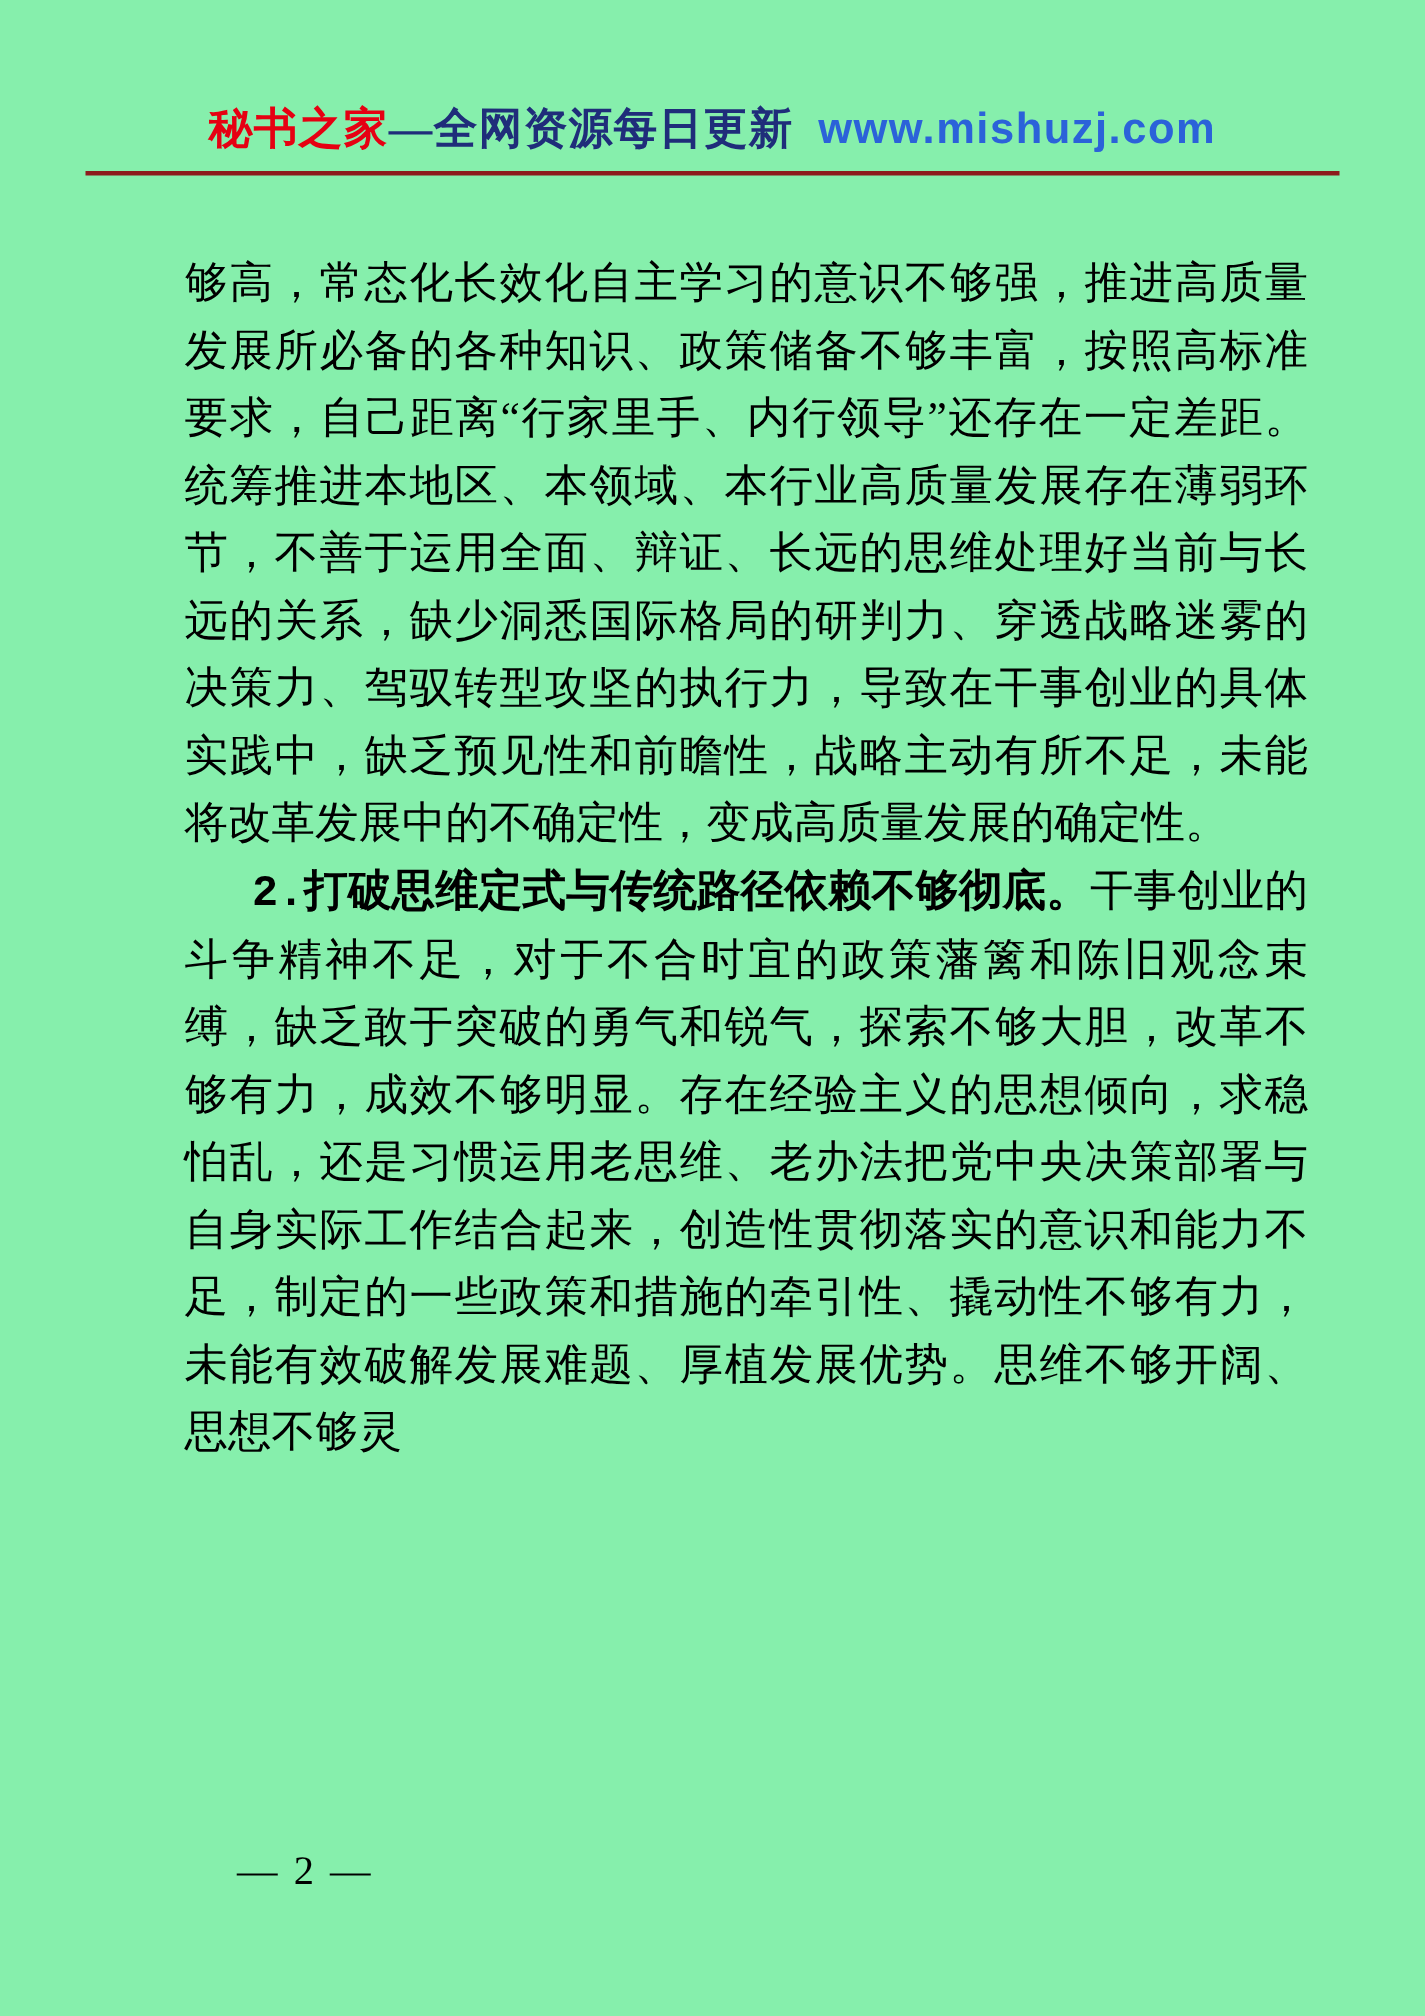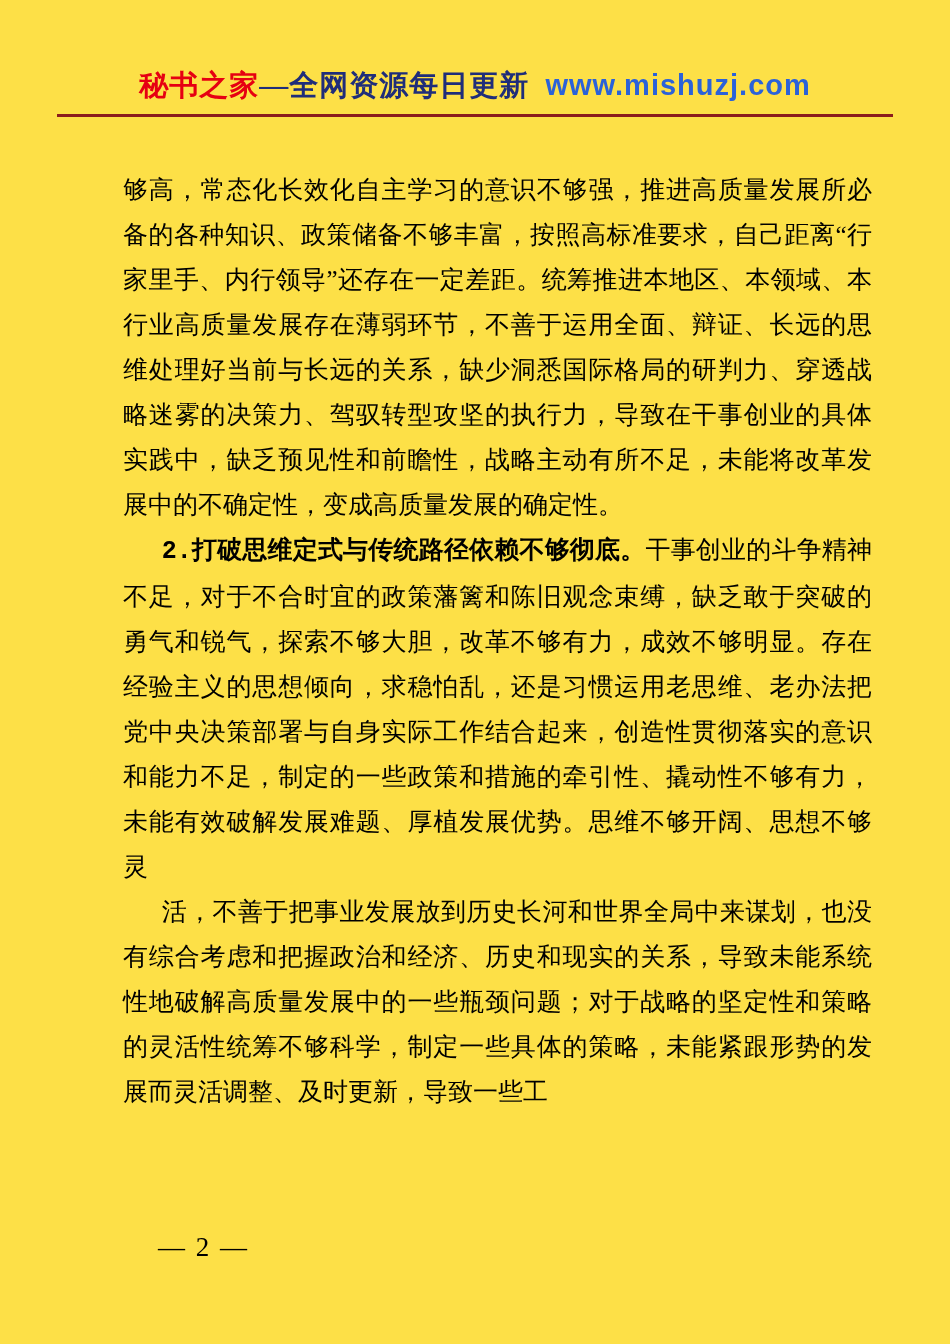--- a/index.html
+++ b/index.html
@@ -5,21 +5,21 @@
   html, body {
     margin: 0;
     padding: 0;
     background: #ffffff;
   }
   .page {
     position: relative;
     width: 950px;
     height: 1344px;
     margin: 0 auto;
-    background: #fde047;
+    background: #86efac;
     overflow: hidden;
     font-family: "Liberation Serif", "DejaVu Serif", serif;
     color: #000000;
   }
   
   .header {
     position: absolute;
     top: 66px;
     left: 0;
     width: 100%;
@@ -43,21 +43,21 @@
     width: 836px;
     height: 0;
     border-top: 3px solid #8c1c1c;
   }
   
   .doc-body {
     position: absolute;
     top: 167px;
     left: 123px;
     width: 749px;
-    font-size: 25px;
+    font-size: 29px;
     line-height: 45px;
     text-align: justify;
   }
   .para {
     margin: 0;
     padding: 0;
   }
   .para.indent { text-indent: 1.55em; }
   .para .lead {
     font-weight: bold;
@@ -81,20 +81,19 @@
   <div class="header">
     <span class="brand">秘书之家</span><span class="tagline">—全网资源每日更新</span>
     <span class="url">www.mishuzj.com</span>
   </div>
 
   <div class="header-rule"></div>
 
   <div class="doc-body">
     <p class="para"><span>够高，常态化长效化自主学习的意识不够强，推进高质量发展所必备的各种知识、政策储备不够丰富，按照高标准要求，自己距离“行家里手、内行领导”还存在一定差距。统筹推进本地区、本领域、本行业高质量发展存在薄弱环节，不善于运用全面、辩证、长远的思维处理好当前与长远的关系，缺少洞悉国际格局的研判力、穿透战略迷雾的决策力、驾驭转型攻坚的执行力，导致在干事创业的具体实践中，缺乏预见性和前瞻性，战略主动有所不足，未能将改革发展中的不确定性，变成高质量发展的确定性。</span></p>
     <p class="para indent"><span class="lead">2.打破思维定式与传统路径依赖不够彻底。</span><span>干事创业的斗争精神不足，对于不合时宜的政策藩篱和陈旧观念束缚，缺乏敢于突破的勇气和锐气，探索不够大胆，改革不够有力，成效不够明显。存在经验主义的思想倾向，求稳怕乱，还是习惯运用老思维、老办法把党中央决策部署与自身实际工作结合起来，创造性贯彻落实的意识和能力不足，制定的一些政策和措施的牵引性、撬动性不够有力，未能有效破解发展难题、厚植发展优势。思维不够开阔、思想不够灵</span></p>
-    <p class="para indent"><span>活，不善于把事业发展放到历史长河和世界全局中来谋划，也没有综合考虑和把握政治和经济、历史和现实的关系，导致未能系统性地破解高质量发展中的一些瓶颈问题；对于战略的坚定性和策略的灵活性统筹不够科学，制定一些具体的策略，未能紧跟形势的发展而灵活调整、及时更新，导致一些工</span></p>
   </div>
 
   <div class="footer">
     <span>— 2 —</span>
   </div>
 
 </div>
 
 </body></html>

